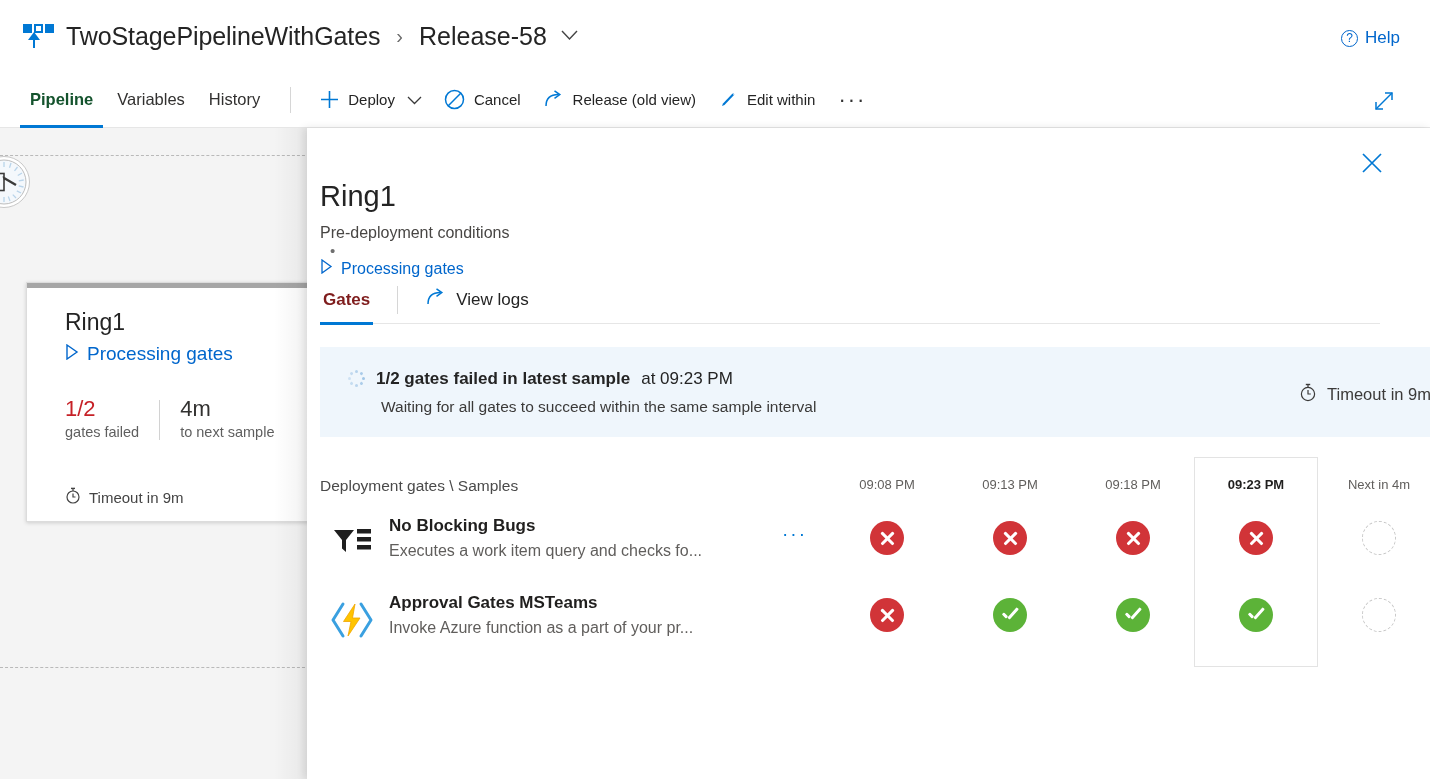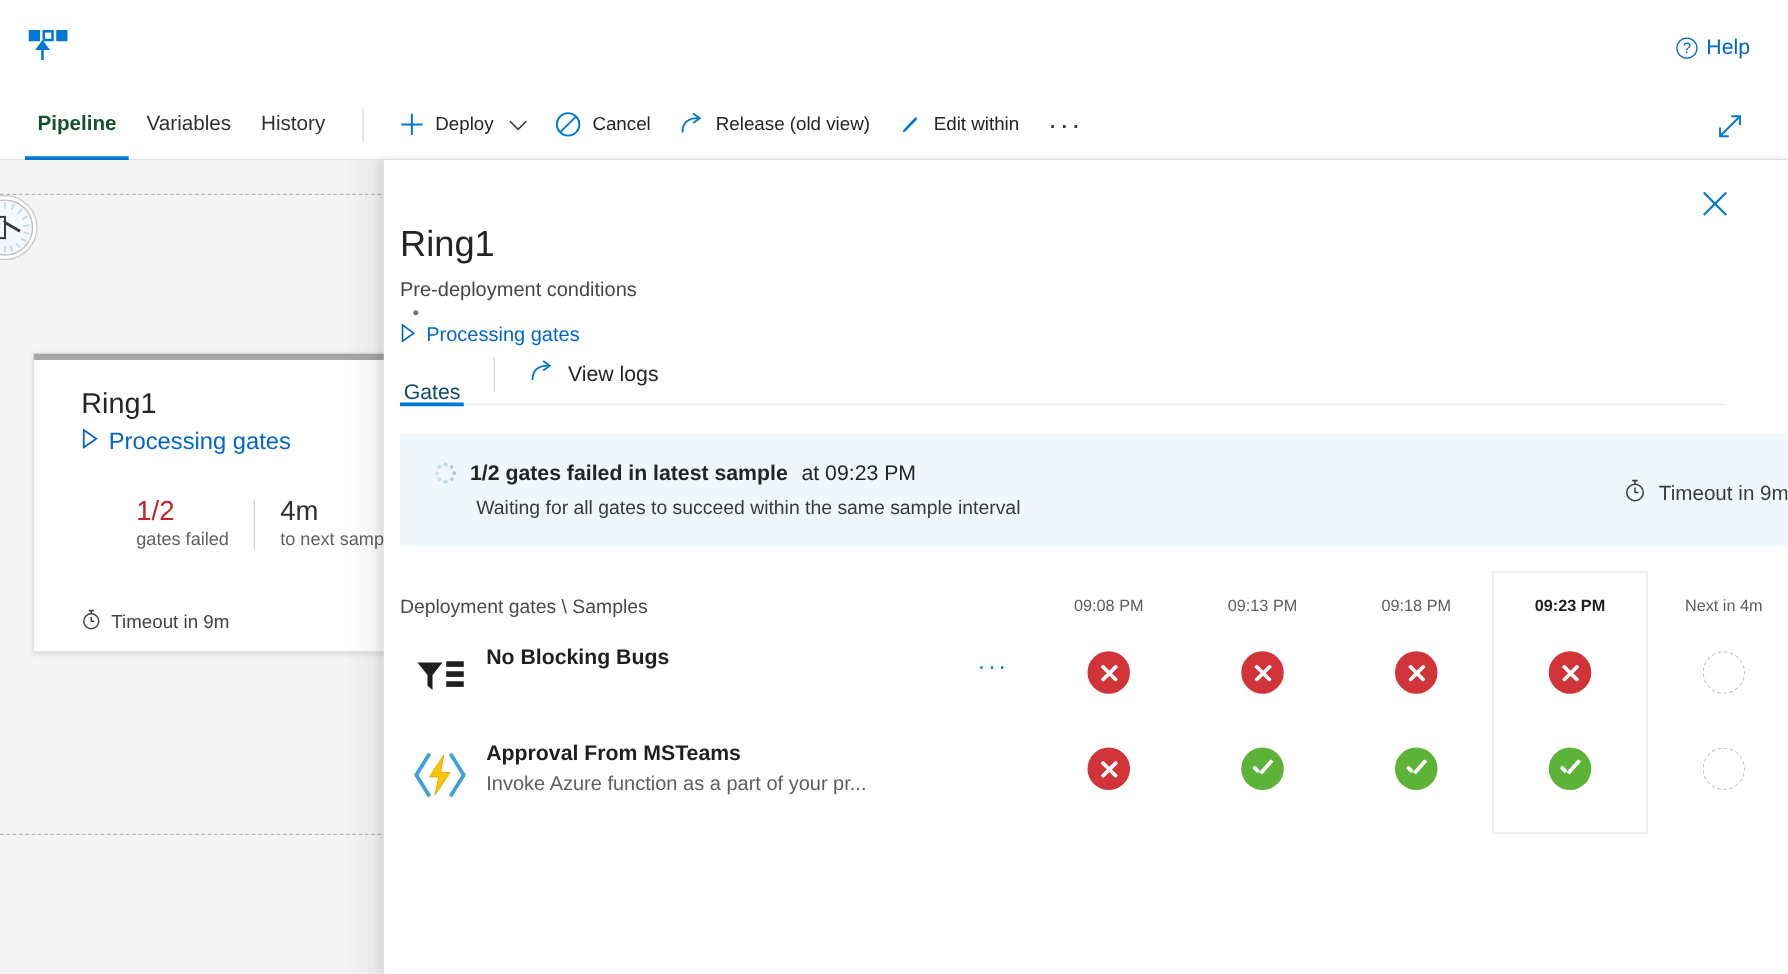--- a/index.html
+++ b/index.html
@@ -90,21 +90,21 @@
   .stage-badge {
     position:absolute; left:-22px; top:28px; width:52px; height:52px;
     border-radius:50%; background:#fff; border:1px solid #c8c8c8;
     display:flex; align-items:center; justify-content:center; z-index:3;
   }
   .stage-title { position:absolute; left:38px; top:26px; font-size:23px; color:#242424; }
   .stage-status {
     position:absolute; left:38px; top:60px; display:flex; align-items:center; gap:8px;
     color:#0066cc; font-size:19px; cursor:pointer;
   }
-  .stage-metrics { position:absolute; left:38px; top:114px; display:flex; align-items:flex-end;margin-left:44px; }
+  .stage-metrics { position:absolute; left:38px; top:114px; display:flex; align-items:flex-end; }
   .metric { display:flex; flex-direction:column; }
   .metric .big { font-size:22px; line-height:1.12; }
   .metric .big.fail { color:#c62127; }
   .metric .big.plain { color:#323130; }
   .metric .sub { font-size:14.5px; color:#5f5f5f; margin-top:2px; }
   .metric-div { width:1px; height:40px; background:#d2d2d2; margin:0 20px; }
   .stage-timeout {
     position:absolute; left:38px; top:204px; display:flex; align-items:center; gap:8px;
     font-size:15px; color:#444;
   }
@@ -127,21 +127,21 @@
   .panel-sub .dot { margin:0 10px; color:#6f6f6f; font-size:15px; }
   .panel-sub .link { color:#0066cc; display:flex; align-items:center; gap:8px; cursor:pointer; }
   .panel-tabs {
     position:absolute; left:13px; top:148px; width:1060px; height:48px;
     display:flex; align-items:center; border-bottom:1px solid #e6e6e6;
   }
   .ptab {
     position:relative; height:48px; display:flex; align-items:center;
     font-size:17px; cursor:pointer; padding:0 3px;
   }
-  .ptab.active { font-weight:normal; color:#0c4a6e;align-items:flex-end; }
+  .ptab.active { font-weight:bold; color:#7f1d1d; }
   .ptab.active::after { content:""; position:absolute; left:0; right:0; bottom:-1px; height:3px; background:#0078d4; }
   .ptab-sep { width:1px; height:28px; background:#d6d6d6; margin:0 24px; }
   .ptab.link { color:#242424; gap:10px; }
 
   .banner {
     position:absolute; left:13px; top:219px; width:1122px; height:90px;
     background:#eff6fc; display:flex; align-items:center;
   }
   .banner-main { margin-left:27px; }
   .banner-line1 { display:flex; align-items:center; gap:11px; font-size:17px; color:#242424; }
@@ -206,20 +206,30 @@
 
 <div id="root">
 
   <div class="topbar">
     <div class="brand-icon">
       <div class="sq s1"></div>
         <div class="sq s2"></div>
         <div class="sq s3"></div>
       <div class="arrowhead"></div>
         <div class="arrow"></div>
+    </div>
+    <div class="breadcrumb">
+      <span class="bc-project">TwoStagePipelineWithGates</span>
+      <span class="bc-sep">›</span>
+      <span class="bc-release">Release-58</span>
+      <span class="bc-chev">
+        <svg width="17" height="11" viewBox="0 0 17 11">
+            <path d="M1 1 L8.5 9 L16 1" stroke="#444" stroke-width="1.4" fill="none"></path>
+          </svg>
+      </span>
     </div>
     <div class="help-link">
       <span class="help-circle">?</span>
       <span>Help</span>
     </div>
   </div>
 
   <div class="cmdbar">
     <div class="pivot">
       <div class="pivot-item active">
@@ -450,38 +460,39 @@
       <div class="grow">
         <span class="gicon">
           <svg width="44" height="44" viewBox="0 0 44 44">
             <path d="M4 9 H24 L16 19 V31 L12 27.5 V19 Z" fill="#1f1f1f"></path>
             <rect x="27" y="8" width="14" height="4.5" fill="#1f1f1f"></rect>
             <rect x="27" y="16" width="14" height="4.5" fill="#1f1f1f"></rect>
             <rect x="27" y="24" width="14" height="4.5" fill="#1f1f1f"></rect>
           </svg>
         </span>
         <span class="gname">No Blocking Bugs</span>
+        <span class="gdesc">Executes a work item query and checks fo...</span>
         <span class="gmore">···</span>
 
         <span class="st" style="left:512px;"><span class="st-ic fail"></span></span>
         <span class="st" style="left:635px;"><span class="st-ic fail"></span></span>
         <span class="st" style="left:758px;"><span class="st-ic fail"></span></span>
         <span class="st" style="left:881px;"><span class="st-ic fail"></span></span>
         <span class="st" style="left:1004px;"><span class="st-ic pending"></span></span>
       </div>
 
       <div class="grow">
         <span class="gicon">
           <svg width="44" height="44" viewBox="0 0 44 44">
             <path d="M13 6 L3 22 L13 38" stroke="#3aa0e0" stroke-width="3" fill="none" stroke-linejoin="round" stroke-linecap="round"></path>
             <path d="M31 6 L41 22 L31 38" stroke="#3aa0e0" stroke-width="3" fill="none" stroke-linejoin="round" stroke-linecap="round"></path>
             <path d="M25 6 L13.5 23.5 H21 L18 38 L30 20 H22.5 Z" fill="#ffc400" stroke="#f0a500" stroke-width="0.8"></path>
           </svg>
         </span>
-        <span class="gname">Approval From MSTeams</span>
+        <span class="gname">Approval Gates MSTeams</span>
         <span class="gdesc">Invoke Azure function as a part of your pr...</span>
 
         <span class="st" style="left:512px;"><span class="st-ic fail"></span></span>
         <span class="st" style="left:635px;"><span class="st-ic pass"></span></span>
         <span class="st" style="left:758px;"><span class="st-ic pass"></span></span>
         <span class="st" style="left:881px;"><span class="st-ic pass"></span></span>
         <span class="st" style="left:1004px;"><span class="st-ic pending"></span></span>
       </div>
 
     </div>

